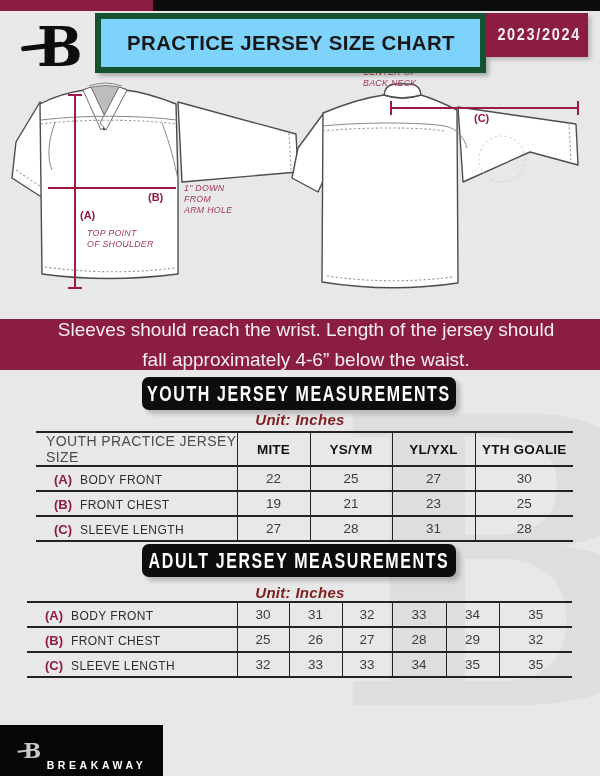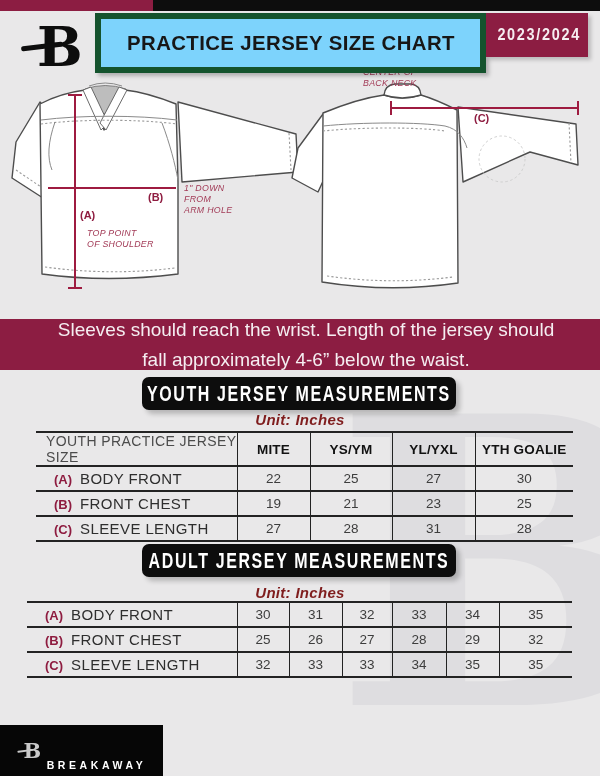--- a/index.html
+++ b/index.html
@@ -73,21 +73,21 @@
   .youth-table{top:431px;left:36px;width:537px;}
   .adult-table{top:601px;left:27px;width:545px;}
   .youth-table .head-row td{height:24px;}
   .youth-table .data-row td{height:25px;}
   .adult-table .head-row td{height:27px;}
   .adult-table .data-row td{height:25px;}
   .size-col-label{font-size:14px;color:#4b4b4b;letter-spacing:0.4px;padding-left:10px !important;text-align:left;}
   .size-head{font-size:13.5px;font-weight:bold;color:#121212;text-align:center;letter-spacing:0.2px;}
   .label-cell{text-align:left;padding-left:18px !important;white-space:nowrap;}
   .label-cell .key{color:#8e1c40;font-weight:bold;font-size:13px;margin-right:8px;}
-  .label-cell .lbl{color:#2e2e2e;font-size:15px;letter-spacing:0.4px;}
+  .label-cell .lbl{color:#2e2e2e;font-size:12px;letter-spacing:0.4px;}
   .val{text-align:center;font-size:13.5px;color:#3d3d3d;}
   
   .footer{position:absolute;top:725px;left:0;width:600px;height:51px;display:flex;z-index:3;}
   .footer-black{width:163px;background:#060606;display:flex;align-items:center;justify-content:center;}
   .footer-black .brand{color:#ffffff;font-size:10.5px;font-weight:bold;letter-spacing:3.6px;margin-left:6px;margin-top:28px;}
   .footer-maroon{flex:1;background:#8c1d42;color:#ffffff;display:flex;align-items:center;
     font-size:12.5px;line-height:1.32;padding:4px 12px 4px 13px;}
 </style>
 </head>
 <body>

